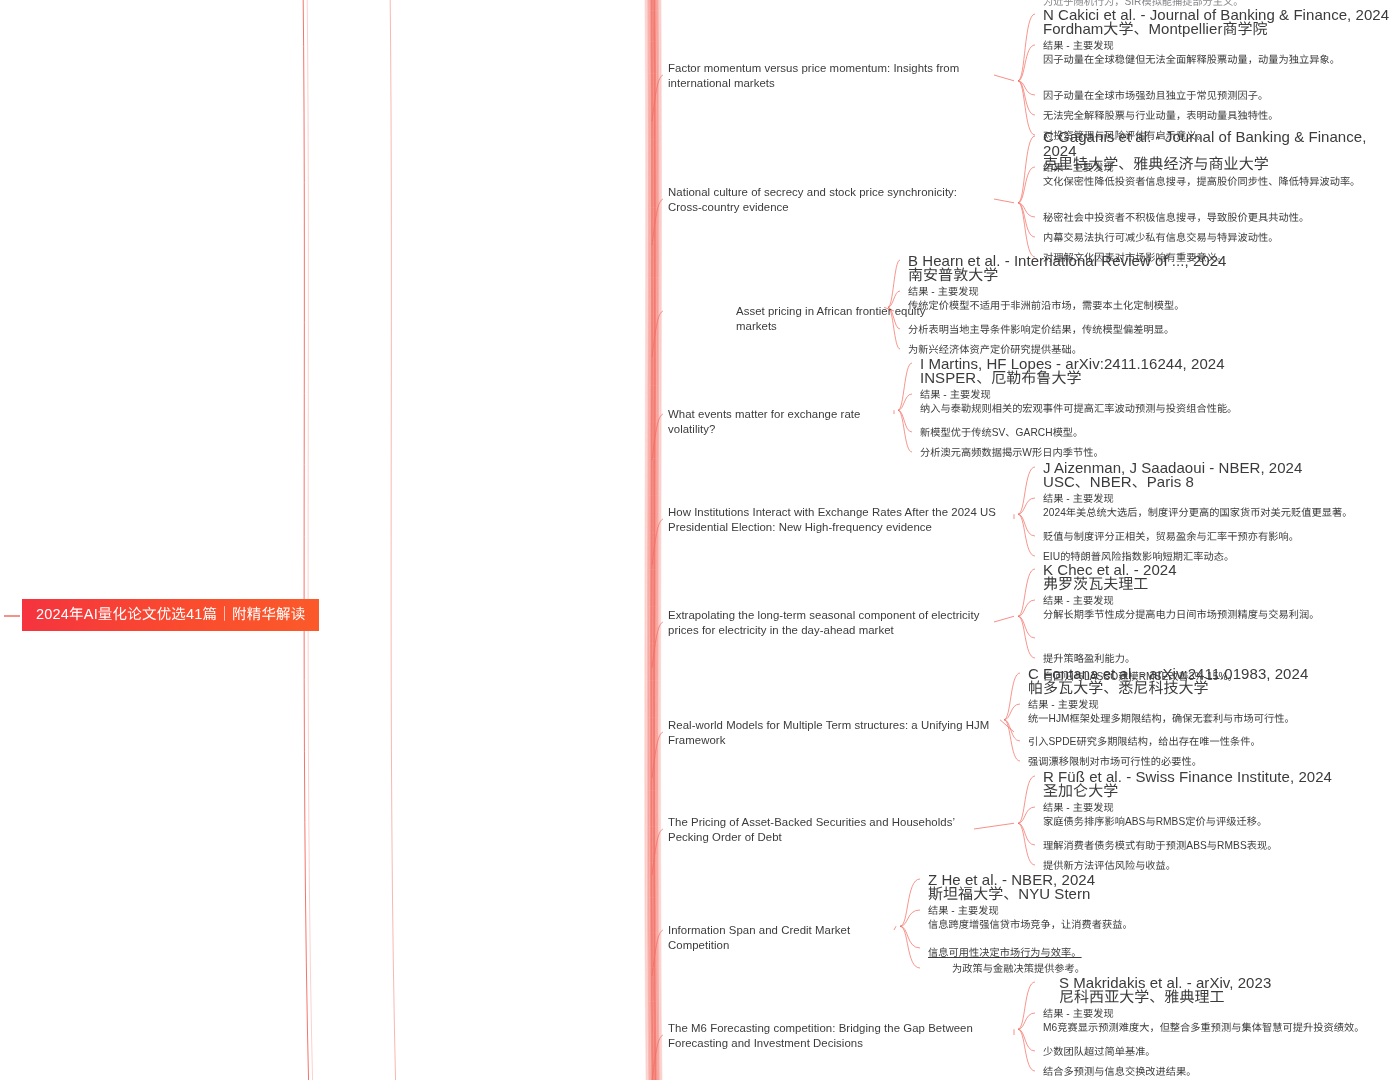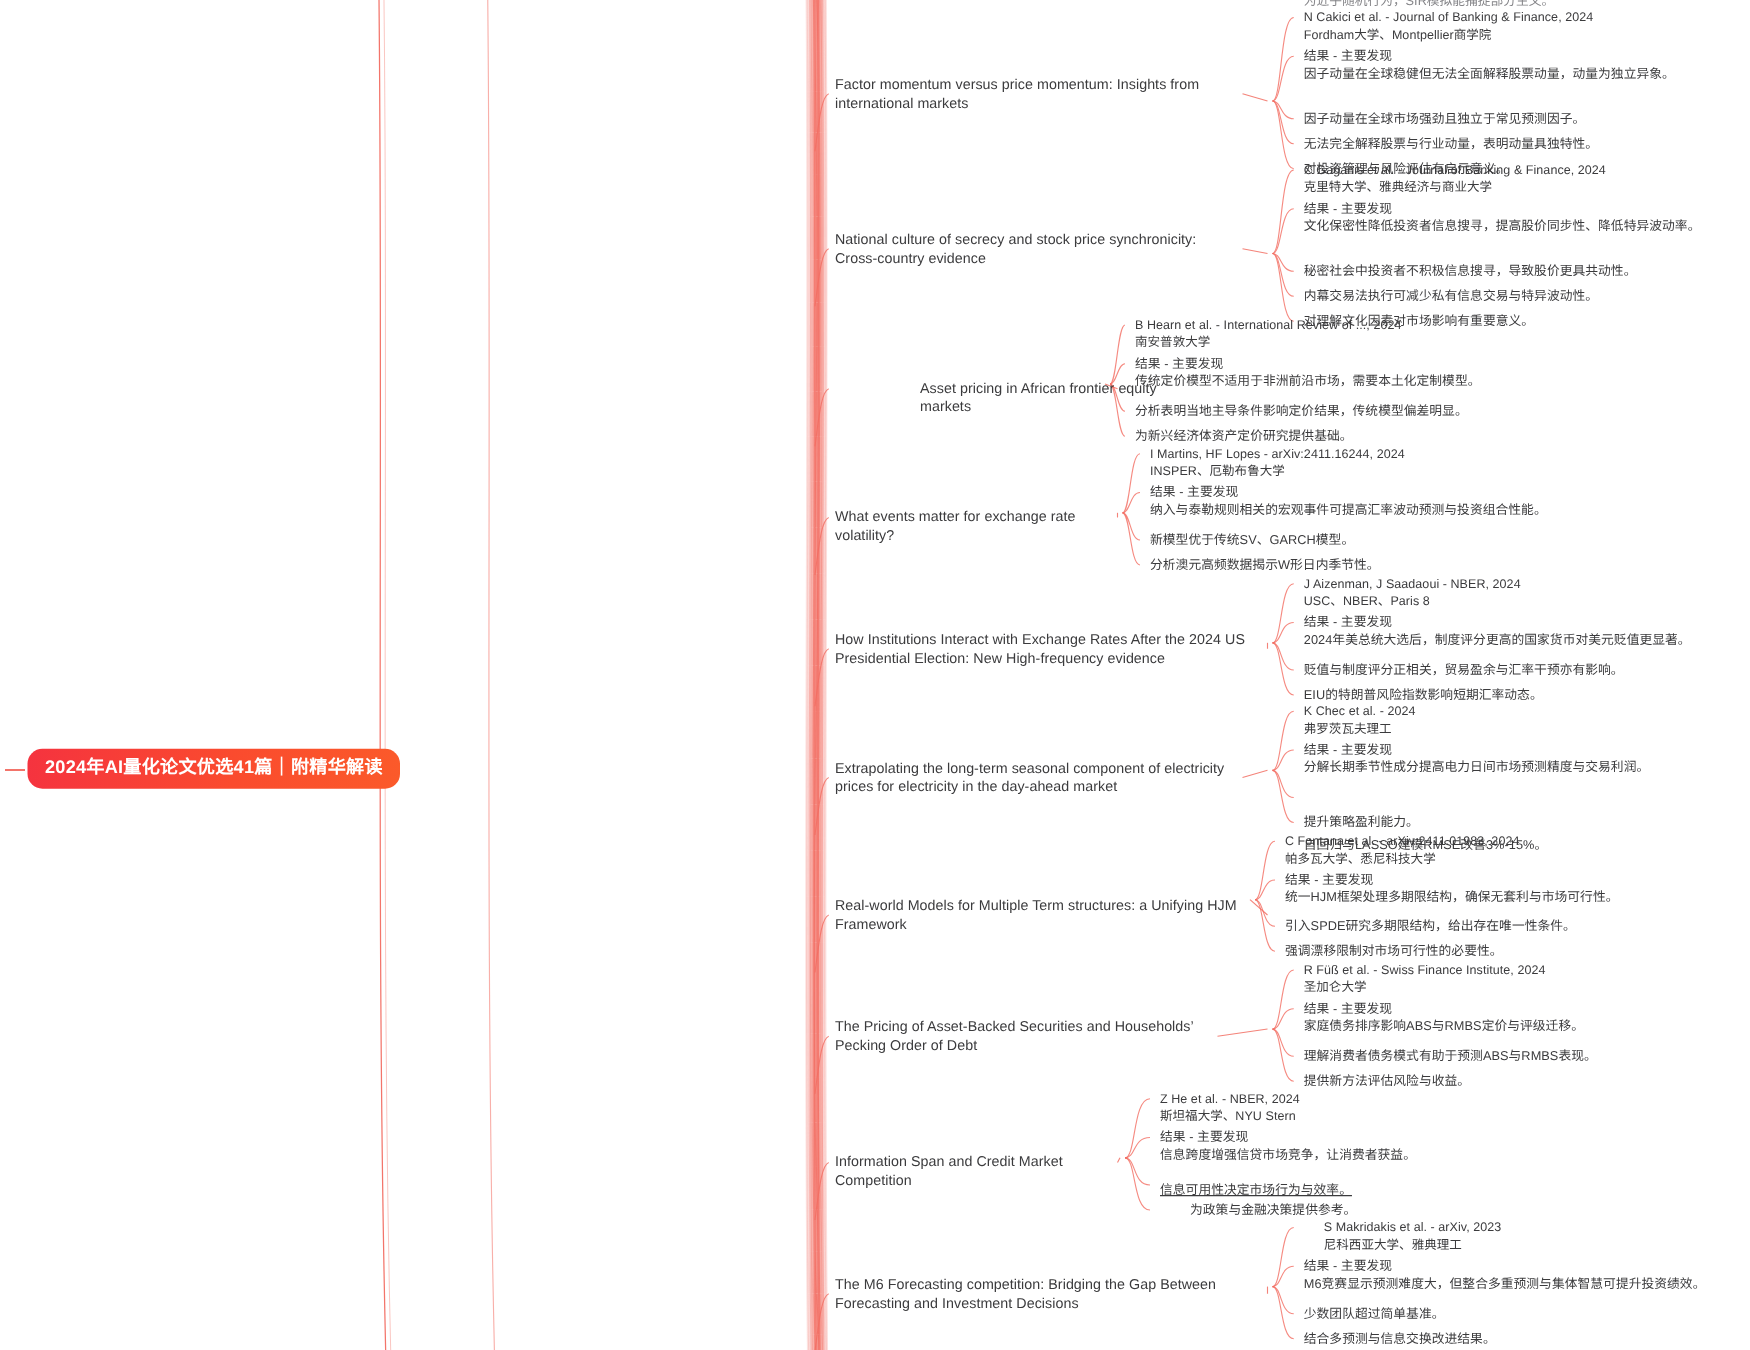--- a/index.html
+++ b/index.html
@@ -23,24 +23,24 @@
     width:1400px; height:1080px;
     pointer-events:none;
   }
 
   
   #root-node {
     position:absolute;
     left:22px; top:599px;
     padding:7px 14px 8px 14px;
     background:linear-gradient(95deg,#f5333f 0%,#fa4b2e 55%,#fb5a2a 100%);
-    border-radius:12px;
+    border-radius:0;
     color:#ffffff;
     font-size:14.5px;
-    font-weight:bold;
+    font-weight:normal;
     letter-spacing:.2px;
     white-space:nowrap;
     line-height:1.15;
     box-shadow:0 0 0 0 rgba(0,0,0,0);
   }
 
   
   .paper-group { position:absolute; left:0; top:0; width:1400px; }
 
   .paper-title {
@@ -48,21 +48,21 @@
     color:#3b3b3d;
     font-size:11.4px;
     line-height:14.6px;
     letter-spacing:.05px;
     white-space:pre-line;
   }
 
   .detail {
     position:absolute;
     color:#3b3b3d;
-    font-size:10px;
+    font-size:15px;
     line-height:13.6px;
     letter-spacing:.05px;
     white-space:pre-line;
   }
   .detail.zh { font-size:10.2px; }
 
   
   #clipped-line {
     position:absolute;
     left:1043px; top:-5px;

